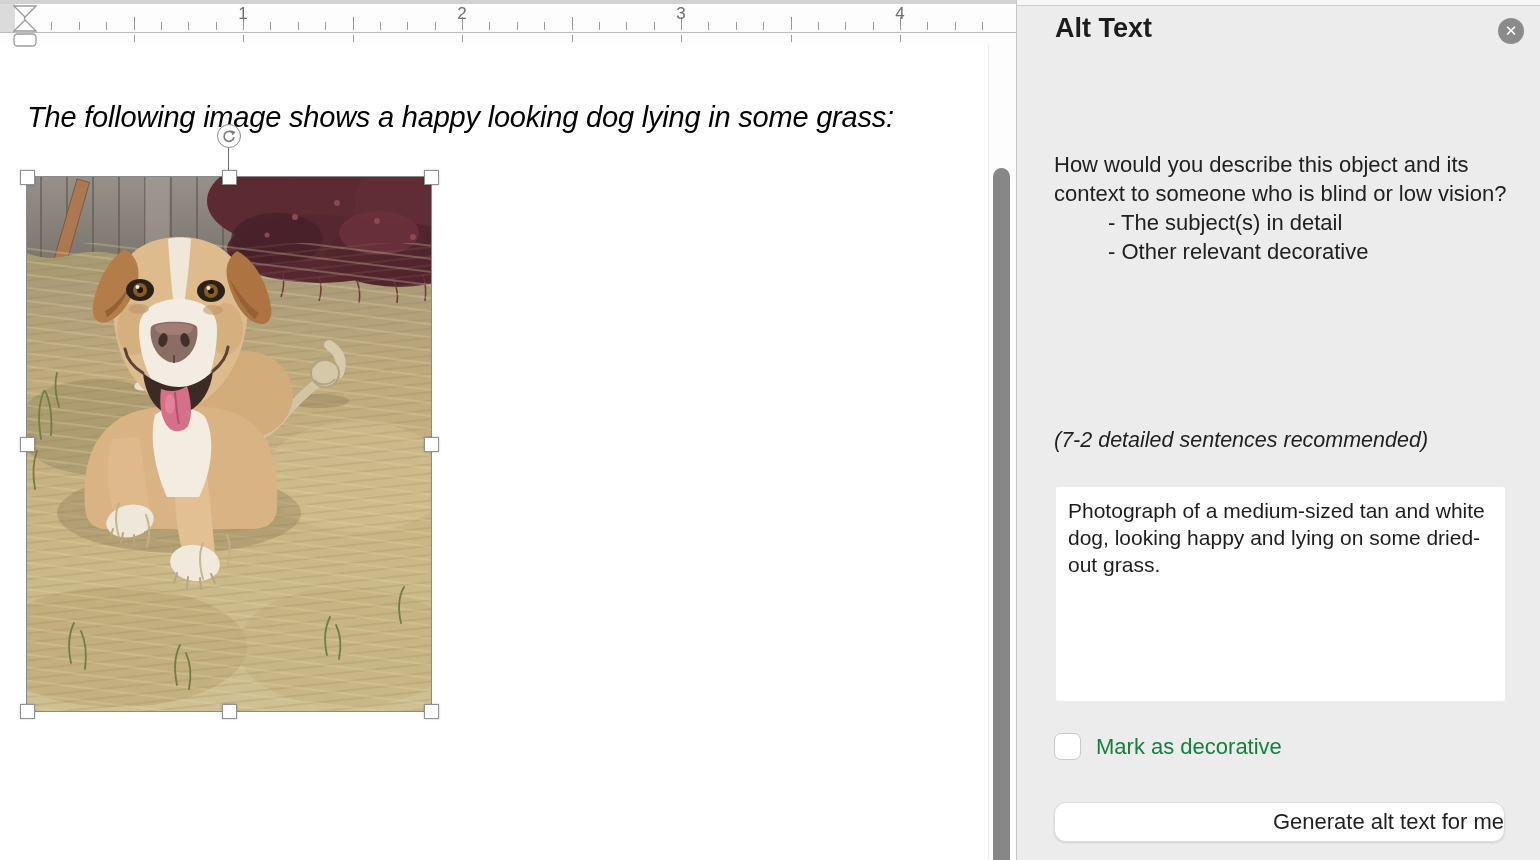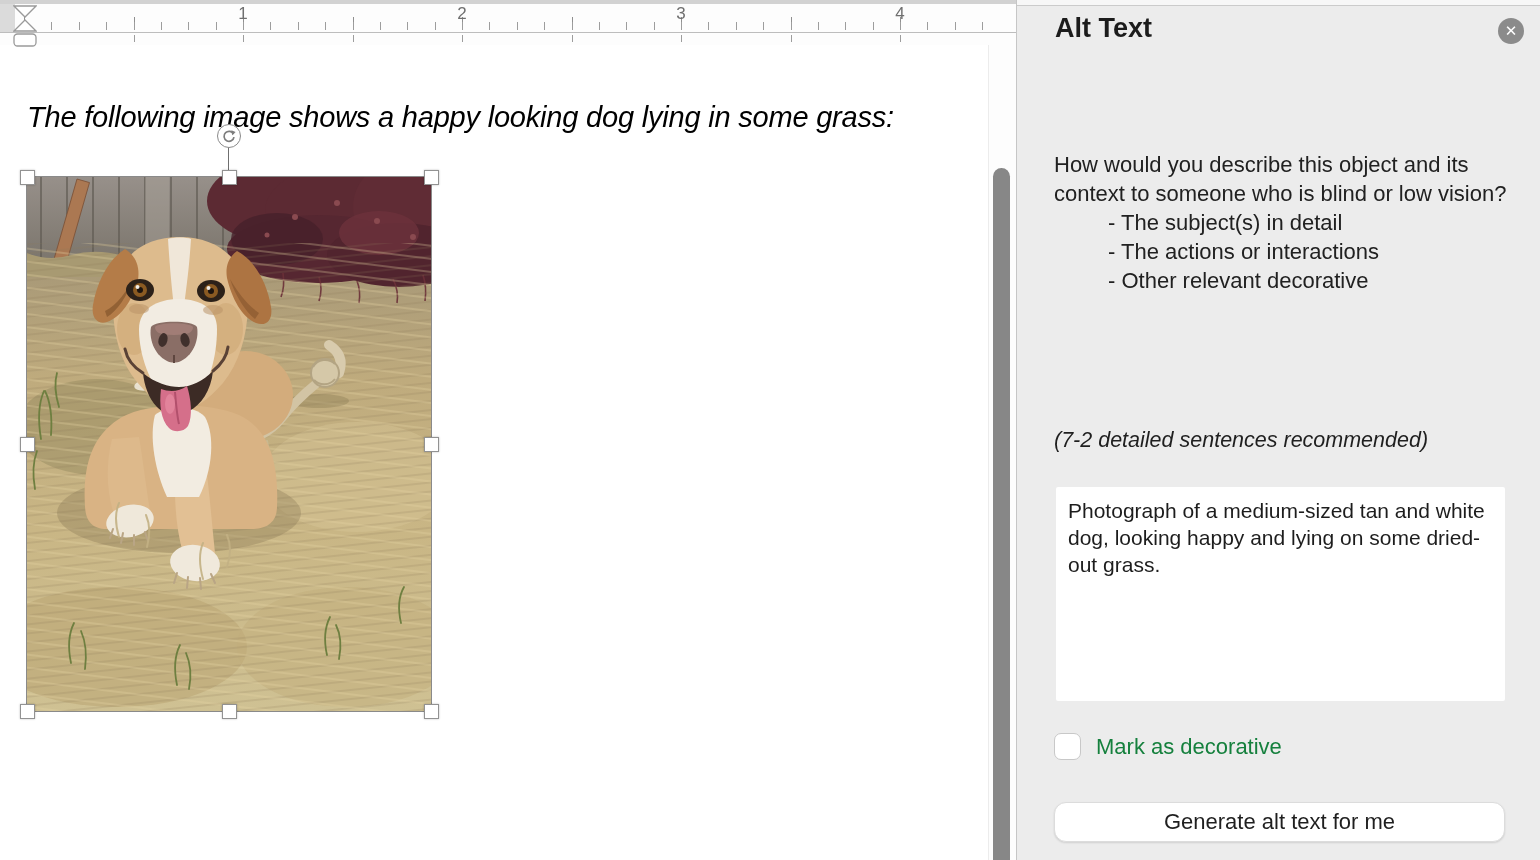--- a/index.html
+++ b/index.html
@@ -67,21 +67,21 @@
     background:#fff; border:none; border-radius:2px; resize:none; outline:none;
     padding:10px 12px; font-family:"Liberation Sans","DejaVu Sans",sans-serif;
     font-size:21px; line-height:27px; color:#1d1d1d; }
   .decorative-row { position:absolute; left:37px; top:733px; display:flex; align-items:center; }
   .checkbox { width:27px; height:27px; background:#fff; border:1.5px solid #c8c8c8;
     border-radius:7px; }
   .decorative-label { margin-left:15px; font-size:22px; color:#15803d; }
   .generate-btn { position:absolute; left:37px; top:802px; width:451px; height:40px;
     background:#fff; border:1px solid #dcdcdc; border-radius:12px;
     box-shadow:0 1px 2px rgba(0,0,0,.12); font-family:inherit;
-    font-size:22px; color:#1f1f1f; text-align:center; line-height:38px; }
+    font-size:22px; color:#1f1f1f; text-align:right; line-height:38px; }
 </style>
 </head>
 <body>
 
 <div class="stage">
 
   <div class="doc-area">
     <div class="top-band"></div>
 
     <div class="ruler">
@@ -307,21 +307,20 @@
   <div class="panel">
     <div class="panel-top-strip"></div>
     <div class="panel-title">Alt Text</div>
     <div class="close-btn">
       <span>✕</span>
     </div>
 
     <div class="question-block">
       <div>How would you describe this object and its context to someone who is blind or low vision?</div>
       <div class="bullet">- The subject(s) in detail</div>
-      <div class="bullet">- The actions or interactions</div>
       <div class="bullet">- Other relevant decorative</div>
     </div>
 
     <div class="hint">(7-2 detailed sentences recommended)</div>
 
     <textarea class="alt-textarea" spellcheck="false" style="">Photograph of a medium-sized tan and white dog, looking happy and lying on some dried-out grass.</textarea>
 
     <div class="decorative-row">
       <div class="checkbox" role="checkbox" aria-checked="false"></div>
       <div class="decorative-label">Mark as decorative</div>

